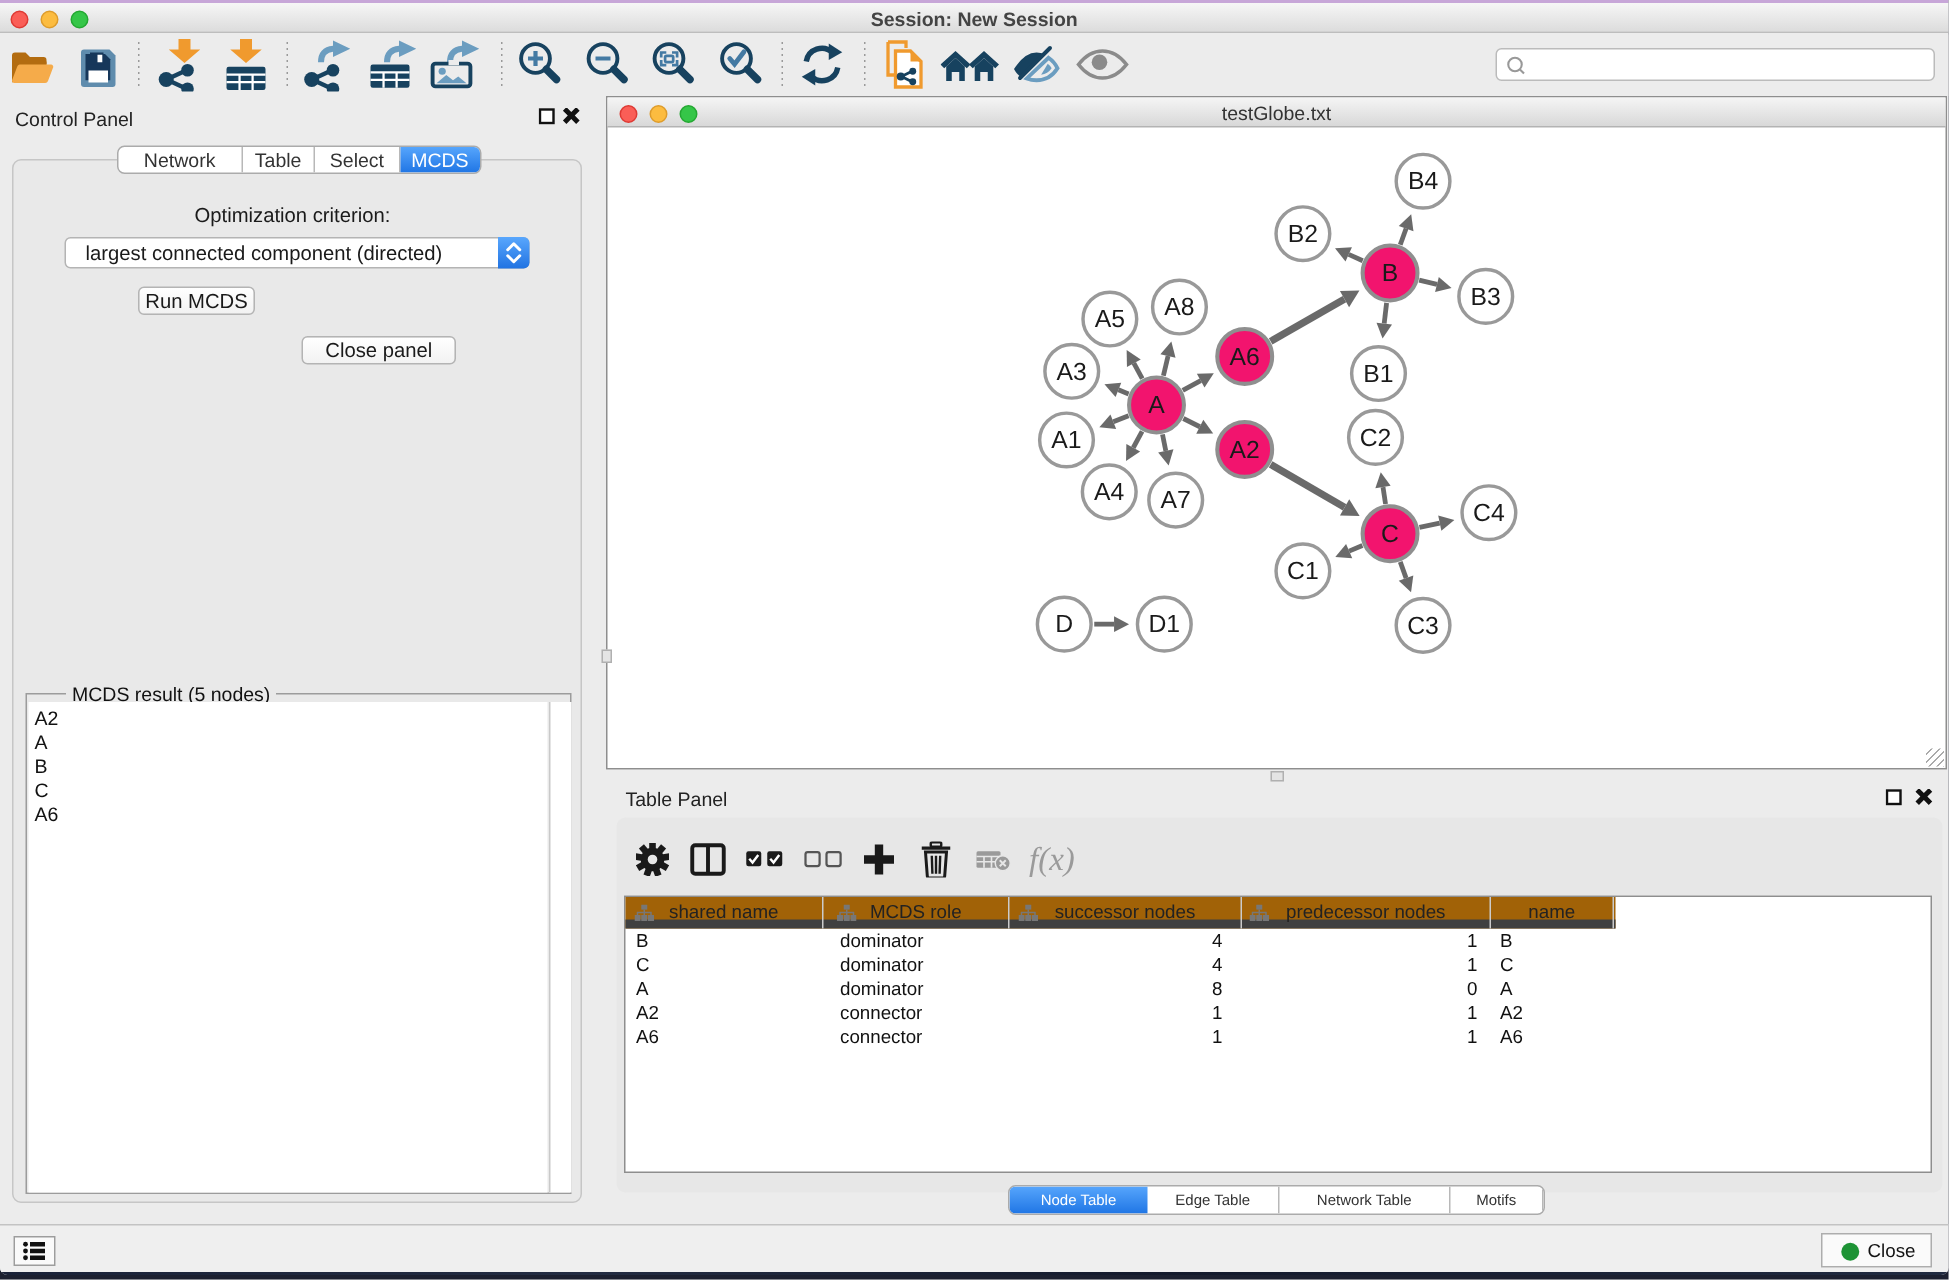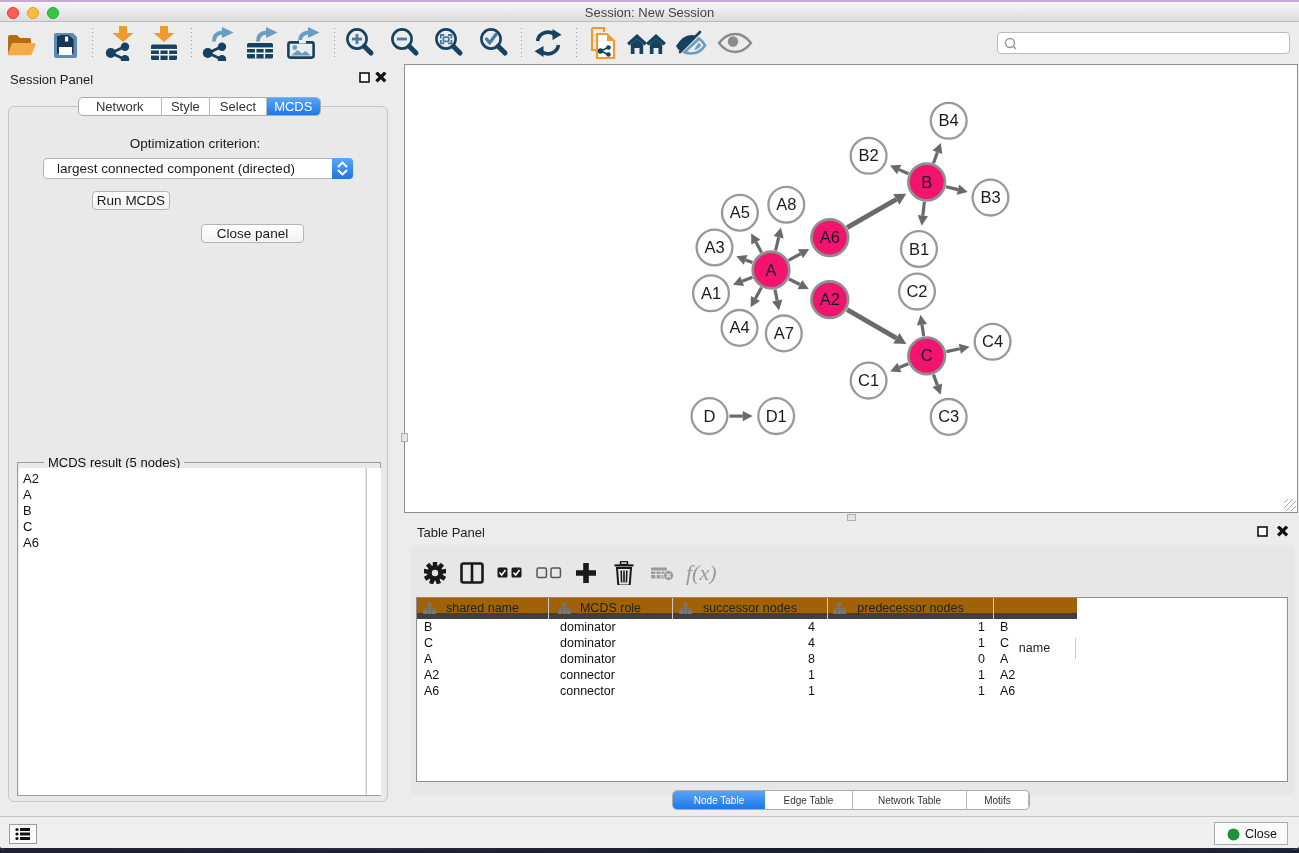--- a/index.html
+++ b/index.html
@@ -2,21 +2,21 @@
 <html><head>
 <meta charset="utf-8">
 <style>
 * { margin:0; padding:0; box-sizing:border-box; }
 html,body { width:1299px; height:853px; overflow:hidden; font-family:"Liberation Sans", sans-serif; }
 body { background:#1c2030; }
 #app { position:absolute; left:0; top:0; width:1299px; height:850px; background:#ececec; border-radius:0 0 5px 5px; overflow:hidden; }
 #purple { position:absolute; left:0; top:0; width:1299px; height:2px; background:#c7a6d8; }
 #titlebar { position:absolute; left:0; top:2px; width:1299px; height:20px; background:linear-gradient(#f6f6f6,#dcdcdc); border-bottom:1px solid #bdbdbd; }
 .tl { position:absolute; top:5px; width:12px; height:12px; border-radius:50%; }
-#titletext { position:absolute; top:3px; left:0; width:100%; text-align:center; font-size:13px; color:#444; }
+#titletext { position:absolute; top:3px; left:0; width:100%; text-align:center; font-size:13px; color:#444;font-weight:bold; }
 #toolbar { position:absolute; left:0; top:23px; width:1299px; height:41px; background:#ececec; }
 .sep { position:absolute; top:5px; height:31px; width:1px; background-image:linear-gradient(#9a9a9a 33%, rgba(0,0,0,0) 0%); background-size:1px 4px; }
 .ticon { position:absolute; }
 #search { position:absolute; left:997px; top:9px; width:293px; height:22px; background:#fff; border:1px solid #bbb; border-radius:4px; }
 #statusbar { position:absolute; left:0; top:816px; width:1299px; height:32px; background:#efefef; border-top:1px solid #c3c3c3; }
 #darkstrip { position:absolute; left:0; top:848px; width:1299px; height:5px; background:linear-gradient(90deg,#1a2238,#232c42 30%,#141a2c 60%,#202a40); }
 #cp-title { position:absolute; left:10px; top:72px; font-size:13px; color:#222; }
 #cp-body { position:absolute; left:8px; top:106px; width:380px; height:696px; border:1px solid #c6c6c6; border-radius:6px; background:#e9e9e9; }
 #cp-tabs { position:absolute; left:78px; top:97px; width:243px; height:19px; display:flex; background:#fff; border:1px solid #ababab; border-radius:5px; overflow:hidden; z-index:5; }
 .cptab { font-size:13px; color:#333; text-align:center; line-height:18px; border-right:1px solid #b8b8b8; }
@@ -213,49 +213,55 @@
         <circle cx="16" cy="10.5" r="5.2" fill="#8b8b8b"></circle>
       </svg>
   <div id="search">
         <svg width="18" height="18" style="position:absolute;left:4px;top:2px" viewBox="0 0 18 18">
           <circle cx="8" cy="8" r="4.5" fill="none" stroke="#999" stroke-width="1.4"></circle>
           <line x1="11.3" y1="11.3" x2="14" y2="14" stroke="#999" stroke-width="1.4"></line>
         </svg>
       </div>
 </div>
 
-<div id="cp-title">Session Panel</div>
+<div id="cp-title">Control Panel</div>
 <svg style="position:absolute;left:359px;top:72px" width="30" height="12" viewBox="0 0 30 12">
   <rect x="1" y="1" width="9" height="9" fill="#fff" stroke="#111" stroke-width="1.6"></rect>
   <path d="M20 1 L23.5 4.5 L27 1 L29.5 3.5 L26 7 L29.5 10.5 L27 13 L23.5 9.5 L20 13 L17.5 10.5 L21 7 L17.5 3.5 Z" fill="#111" transform="translate(0,-1.5) scale(0.93)"></path>
 </svg>
 <div id="cp-body"></div>
 <div id="cp-tabs">
   <div class="cptab" style="width:88px">Network</div>
-  <div class="cptab" style="width:52px">Style</div>
+  <div class="cptab" style="width:52px">Table</div>
   <div class="cptab" style="width:60px">Select</div>
   <div class="cptab sel" style="width:57px">MCDS</div>
 </div>
 <div id="opt-label">Optimization criterion:</div>
 <div id="dropdown">
       <span class="txt">largest connected component (directed)</span>
   <div id="dd-btn"><svg width="21" height="21" viewBox="0 0 21 21">
           <path d="M6.5 8.5 L10.5 4.5 L14.5 8.5" fill="none" stroke="#fff" stroke-width="2" stroke-linecap="round" stroke-linejoin="round"></path>
           <path d="M6.5 12.5 L10.5 16.5 L14.5 12.5" fill="none" stroke="#fff" stroke-width="2" stroke-linecap="round" stroke-linejoin="round"></path>
         </svg></div>
 </div>
 <div class="btn" style="left:92px;top:191px;width:78px;">Run MCDS</div>
 <div class="btn" style="left:201px;top:191px;width:103px;margin-top:33px;">Close panel</div>
 <div id="mcds-box">
   <div id="mcds-title">MCDS result (5 nodes)</div>
   <div id="mcds-list">A2<br>A<br>B<br>C<br>A6</div>
   <div id="mcds-scroll"></div>
 </div>
 
 <div id="netwin">
+  <div id="nw-titlebar">
+    <span class="nwdot" style="left:8px;background:#fa5e57;border:0.5px solid #de3a34;"></span>
+    <span class="nwdot" style="left:28px;background:#fcbc40;border:0.5px solid #de9c2b;"></span>
+    <span class="nwdot" style="left:48px;background:#35c648;border:0.5px solid #24a832;"></span>
+    <div id="nw-title">testGlobe.txt</div>
+  </div>
   <svg id="graph" width="892" height="426" viewBox="0 0 892 426" style="top:20px">
 <line x1="356.5" y1="167.4" x2="350.9" y2="157.1" stroke="#6a6a6a" stroke-width="3.2"></line>
 <polygon points="355.5,154.7 346.3,159.6 346.1,148.4" fill="#6a6a6a"></polygon>
 <line x1="370.6" y1="165.5" x2="373.7" y2="152.3" stroke="#6a6a6a" stroke-width="3.2"></line>
 <polygon points="378.7,153.5 368.6,151.1 375.9,142.6" fill="#6a6a6a"></polygon>
 <line x1="347.4" y1="177.6" x2="340.6" y2="174.9" stroke="#6a6a6a" stroke-width="3.2"></line>
 <polygon points="342.5,170.1 338.7,179.7 331.3,171.2" fill="#6a6a6a"></polygon>
 <line x1="347.4" y1="192.2" x2="337.2" y2="196.2" stroke="#6a6a6a" stroke-width="3.2"></line>
 <polygon points="335.3,191.3 339.1,201.0 327.9,199.8" fill="#6a6a6a"></polygon>
 <line x1="356.4" y1="202.6" x2="350.5" y2="213.5" stroke="#6a6a6a" stroke-width="3.2"></line>
@@ -401,21 +407,21 @@
       <circle cx="18.5" cy="10.5" r="5" fill="#9a9a9a" stroke="#e7e7e7" stroke-width="1"></circle>
       <path d="M16.5 8.5 l4 4 M20.5 8.5 l-4 4" stroke="#e7e7e7" stroke-width="1.3"></path>
     </svg>
 <div style="position:absolute;left:686px;top:560px;font-family:'Liberation Serif',serif;font-style:italic;font-size:22px;color:#9a9a9a;">f(x)</div>
 <div id="tbl">
   <div id="tbl-head">
     <div class="hcell" style="left:0;width:132px;">shared name</div>
     <div class="hcell" style="left:132px;width:124px;">MCDS role</div>
     <div class="hcell" style="left:256px;width:155px;">successor nodes</div>
     <div class="hcell" style="left:411px;width:166px;">predecessor nodes</div>
-    <div class="hcell" style="left:577px;width:82px;margin-top:40px;">name</div>
+    <div class="hcell" style="left:577px;width:82px;">name</div>
   </div>
   <div class="trow" style="left:7px;top:22px;">B</div>
   <div class="trow" style="left:143px;top:22px;">dominator</div>
   <div class="trow" style="left:310px;top:22px;width:88px;text-align:right;">4</div>
   <div class="trow" style="left:480px;top:22px;width:88px;text-align:right;">1</div>
   <div class="trow" style="left:583px;top:22px;">B</div>
   <div class="trow" style="left:7px;top:38px;">C</div>
   <div class="trow" style="left:143px;top:38px;">dominator</div>
   <div class="trow" style="left:310px;top:38px;width:88px;text-align:right;">4</div>
   <div class="trow" style="left:480px;top:38px;width:88px;text-align:right;">1</div>

